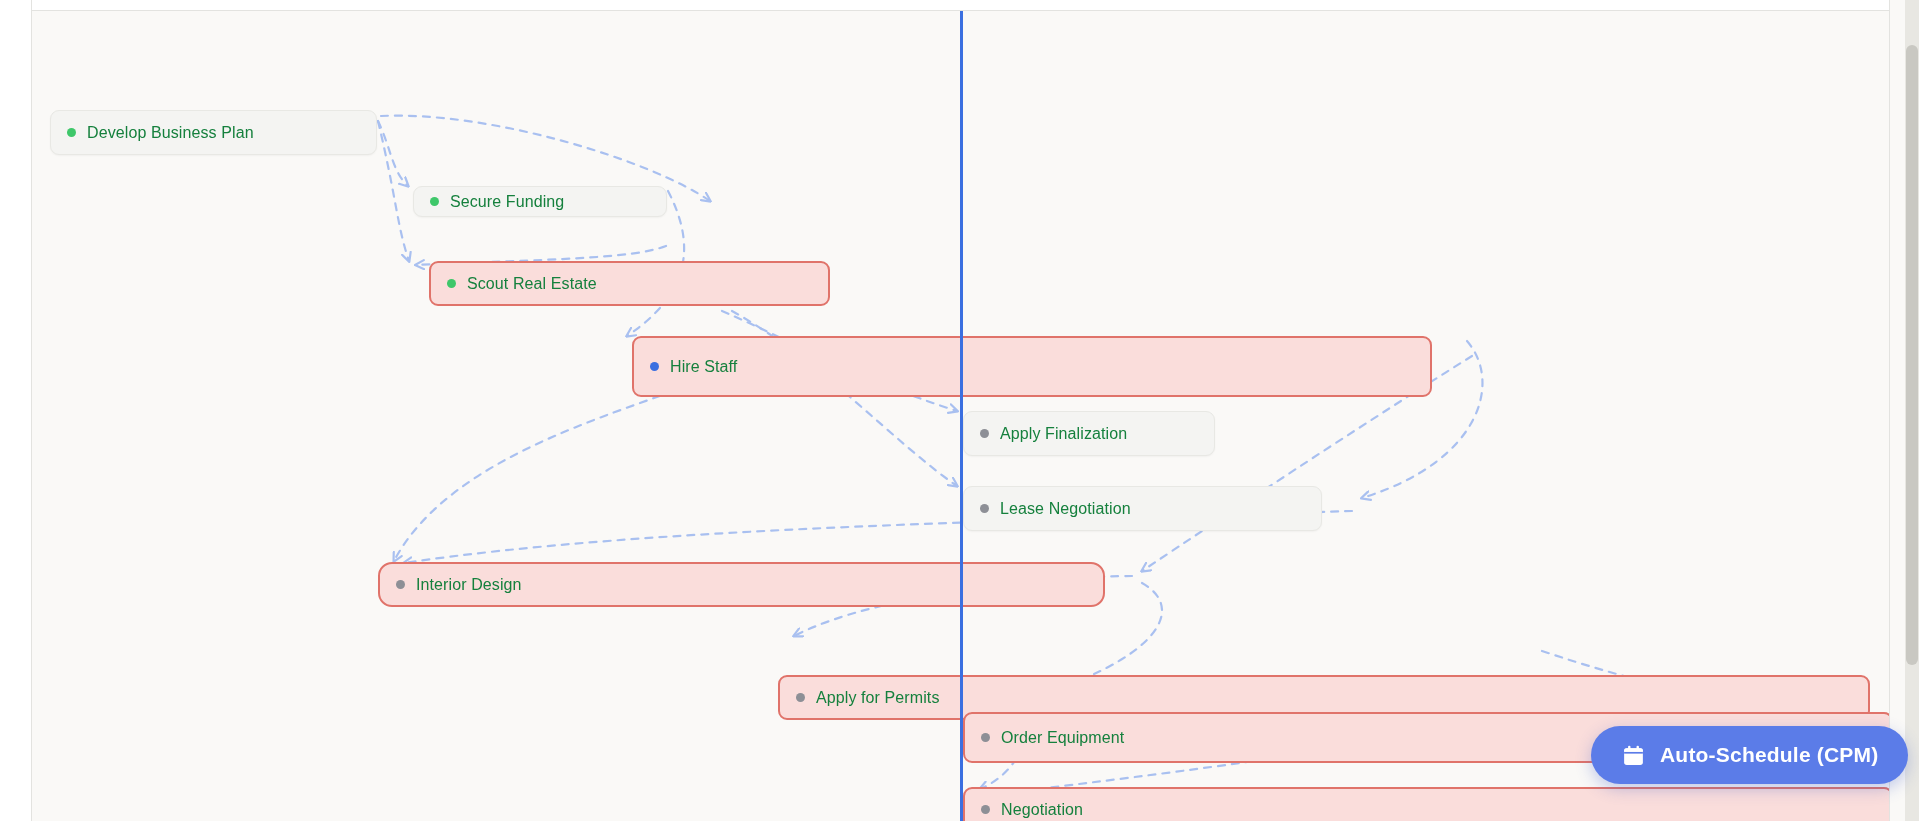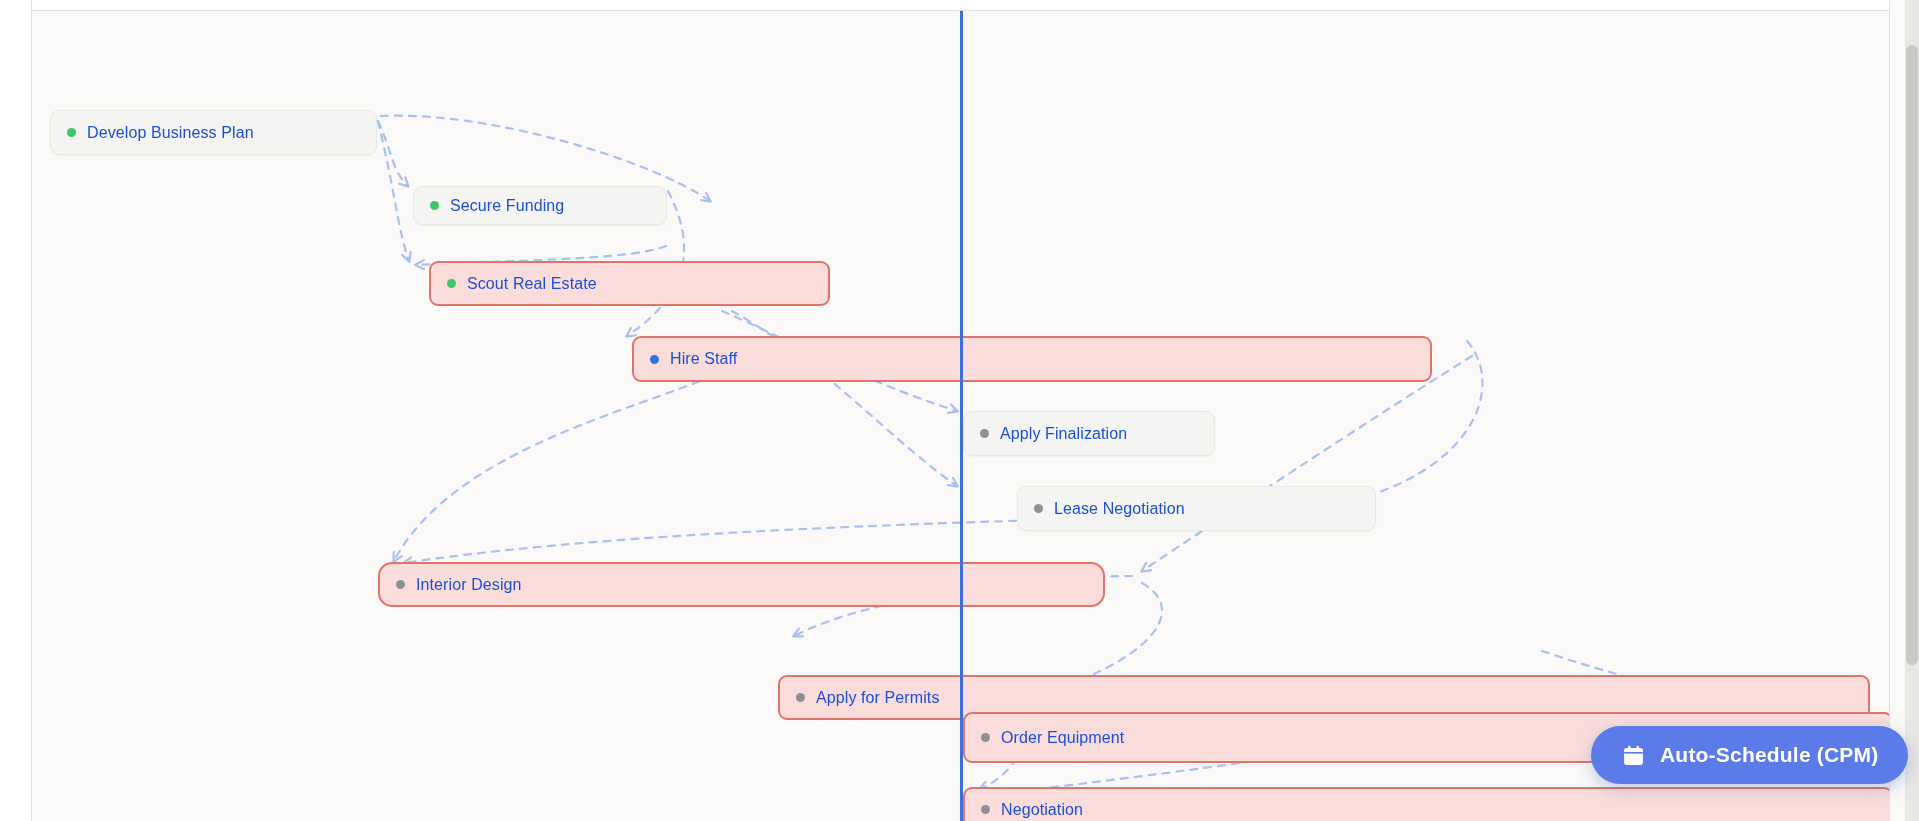--- a/index.html
+++ b/index.html
@@ -60,21 +60,21 @@
   }
   .bar.critical{
     background:#fadddb;
     border:2px solid #e0736a;
   }
   .bar .dot{
     width:9px;height:9px;border-radius:50%;
     flex:0 0 auto;margin-right:11px;
   }
   .bar .label{
-    font-size:16px;color:#1d4ed8;white-space:nowrap;
+    font-size:16px;color:#15803d;white-space:nowrap;
     letter-spacing:0.1px;
   }
 
   
   .cpm-btn{
     position:absolute;
     display:inline-flex;align-items:center;gap:14px;
     background:#5b7ce8;color:#fff;
     border:none;border-radius:32px;
     padding:0 30px;height:58px;
@@ -150,37 +150,37 @@
       </g>
     </svg>
 
     <div class="today-line" id="today-line" style="left: 928px;"></div>
 
     <div id="bars">
         <div class="bar normal" style="left: 18px; top: 99px; width: 327px; height: 45px;">
           <span class="dot" style="background: rgb(62, 199, 106);"></span>
           <span class="label">Develop Business Plan</span>
         </div>
-        <div class="bar normal" style="left: 381px; top: 175px; width: 254px; height: 39px;">
+        <div class="bar normal" style="left: 381px; top: 175px; width: 254px; height: 31px;">
           <span class="dot" style="background: rgb(62, 199, 106);"></span>
           <span class="label">Secure Funding</span>
         </div>
         <div class="bar critical" style="left: 382px; top: 250px; width: 401px; height: 45px; margin-left: 15px;">
           <span class="dot" style="background: rgb(62, 199, 106);"></span>
           <span class="label">Scout Real Estate</span>
         </div>
-        <div class="bar critical" style="left: 600px; top: 325px; width: 800px; height: 46px;">
+        <div class="bar critical" style="left: 600px; top: 325px; width: 800px; height: 61px;">
           <span class="dot" style="background: rgb(59, 111, 224);"></span>
           <span class="label">Hire Staff</span>
         </div>
         <div class="bar normal" style="left: 931px; top: 400px; width: 252px; height: 45px;">
           <span class="dot" style="background: rgb(141, 143, 150);"></span>
           <span class="label">Apply Finalization</span>
         </div>
-        <div class="bar normal" style="left: 985px; top: 475px; width: 359px; height: 45px;">
+        <div class="bar normal" style="left: 931px; top: 475px; width: 359px; height: 45px;">
           <span class="dot" style="background: rgb(141, 143, 150);"></span>
           <span class="label">Lease Negotiation</span>
         </div>
         <div class="bar critical" style="left: 346px; top: 551px; width: 727px; height: 45px; border-radius: 14px;">
           <span class="dot" style="background: rgb(141, 143, 150);"></span>
           <span class="label">Interior Design</span>
         </div>
         <div class="bar critical" style="left: 746px; top: 626px; width: 1092px; height: 45px; margin-top: 38px;">
           <span class="dot" style="background: rgb(141, 143, 150);"></span>
           <span class="label">Apply for Permits</span>

